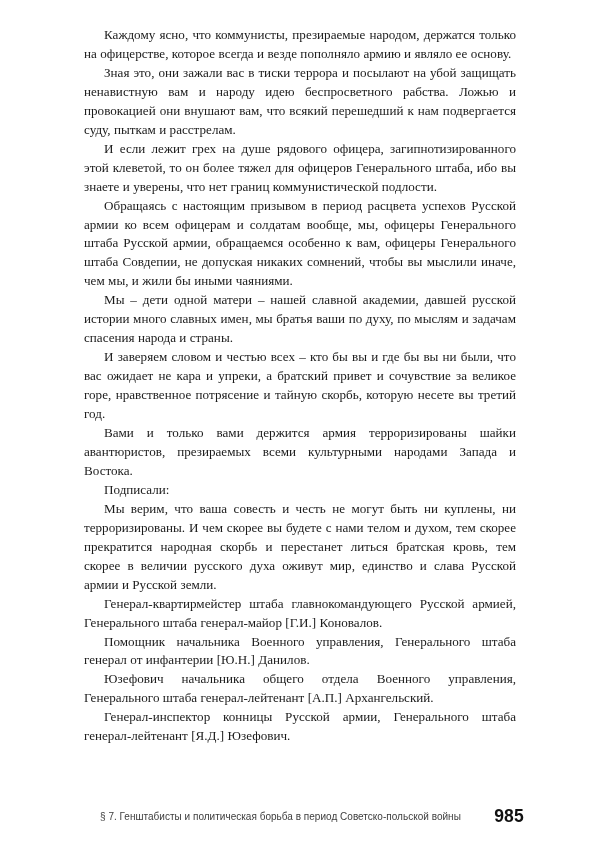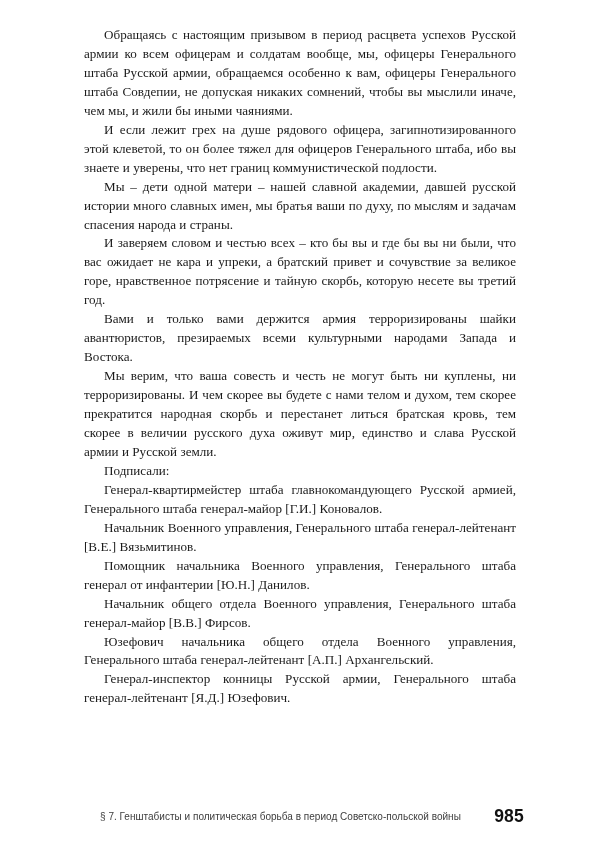--- a/index.html
+++ b/index.html
@@ -75,31 +75,31 @@
     color: #111111;
     letter-spacing: 0.2px;
   }
 </style>
 </head>
 <body>
 
 <div class="page">
 
   <div class="text-column">
+    <p class="para">Каждому ясно, что коммунисты, презираемые народом, держатся только на офицерстве, которое всегда и везде пополняло армию и являло ее основу.</p>
+    <p class="para">Зная это, они зажали вас в тиски террора и посылают на убой защищать ненавистную вам и народу идею беспросветного рабства. Ложью и провокацией они внушают вам, что всякий перешедший к нам подвергается суду, пыткам и расстрелам.</p>
+    <p class="para">И если лежит грех на душе рядового офицера, загипнотизированного этой клеветой, то он более тяжел для офицеров Генерального штаба, ибо вы знаете и уверены, что нет границ коммунистической подлости.</p>
     <p class="para">Обращаясь с настоящим призывом в период расцвета успехов Русской армии ко всем офицерам и солдатам вообще, мы, офицеры Генерального штаба Русской армии, обращаемся особенно к вам, офицеры Генерального штаба Совдепии, не допуская никаких сомнений, чтобы вы мыслили иначе, чем мы, и жили бы иными чаяниями.</p>
-    <p class="para">И если лежит грех на душе рядового офицера, загипнотизированного этой клеветой, то он более тяжел для офицеров Генерального штаба, ибо вы знаете и уверены, что нет границ коммунистической подлости.</p>
     <p class="para">Мы – дети одной матери – нашей славной академии, давшей русской истории много славных имен, мы братья ваши по духу, по мыслям и задачам спасения народа и страны.</p>
     <p class="para">И заверяем словом и честью всех – кто бы вы и где бы вы ни были, что вас ожидает не кара и упреки, а братский привет и сочувствие за великое горе, нравственное потрясение и тайную скорбь, которую несете вы третий год.</p>
     <p class="para">Вами и только вами держится армия терроризированы шайки авантюристов, презираемых всеми культурными народами Запада и Востока.</p>
+    <p class="para">Подписали:</p>
     <p class="para">Мы верим, что ваша совесть и честь не могут быть ни куплены, ни терроризированы. И чем скорее вы будете с нами телом и духом, тем скорее прекратится народная скорбь и перестанет литься братская кровь, тем скорее в величии русского духа оживут мир, единство и слава Русской армии и Русской земли.</p>
-    <p class="para">Подписали:</p>
     <p class="para">Генерал-квартирмейстер штаба главнокомандующего Русской армией, Генерального штаба генерал-майор [Г.И.] Коновалов.</p>
-    <p class="para">Начальник Военного управления, Генерального штаба генерал-лейтенант [В.Е.] Вязьмитинов.</p>
     <p class="para">Помощник начальника Военного управления, Генерального штаба генерал от инфантерии [Ю.Н.] Данилов.</p>
-    <p class="para">Начальник общего отдела Военного управления, Генерального штаба генерал-майор [В.В.] Фирсов.</p>
     <p class="para">Юзефович начальника общего отдела Военного управления, Генерального штаба генерал-лейтенант [А.П.] Архангельский.</p>
     <p class="para">Генерал-инспектор конницы Русской армии, Генерального штаба генерал-лейтенант [Я.Д.] Юзефович.</p>
 
   </div>
 
   <div class="footer">
     <div class="footer-note">§ 7. Генштабисты и политическая борьба в период Советско-польской войны</div>
     <div class="page-number">985</div>
   </div>
 

